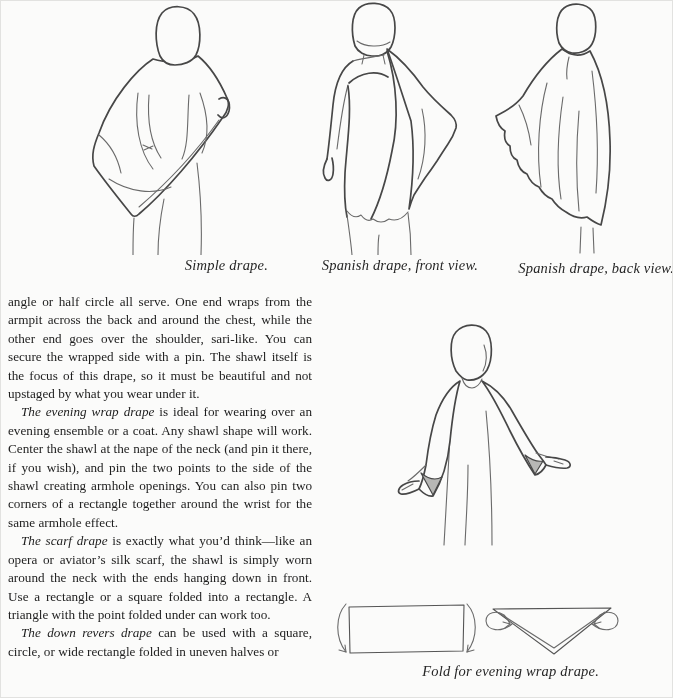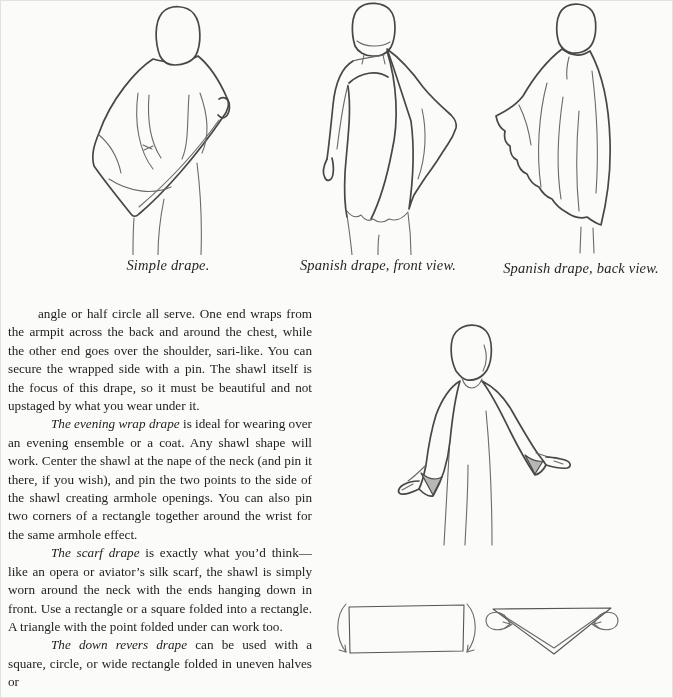--- a/index.html
+++ b/index.html
@@ -22,39 +22,39 @@
     stroke-linejoin: round;
   }
   .sketch path.thin { stroke-width: 1.1; stroke: #6a6a6a; }
   .sketch path.fillw { fill: #fbfbfa; }
   .sketch path.shade { fill: #b7b7b5; stroke: #474747; stroke-width: 1.2; }
   .caption {
     position: absolute;
     font-style: italic;
     font-size: 14.5px;
     color: #262626;
-    text-align: center;
+    text-align: right;
     letter-spacing: 0.2px;
     white-space: nowrap;
   }
   #article {
     position: absolute;
     left: 7px;
-    top: 304px;
+    top: 292px;
     width: 304px;
     color: #1d1d1d;
     font-size: 13.2px;
     line-height: 18.4px;
   }
   #article p {
     margin: 0;
     text-align: justify;
   }
   #article p.indent { text-indent: 13px; }
-  .ital { font-style: italic; margin-left: 30px; }
+  .ital { font-style: italic; }
 </style>
 </head>
 <body>
 
 <div id="page">
 
   <svg class="illo sketch" style="left:60px; top:2px;" width="205" height="252" viewBox="0 0 205 252">
 
     <path class="fillw" d="M 92,56
       C 75,67 50,96 38,130
@@ -219,20 +219,21 @@
     <path class="thin" d="M 167,13 L 285,12 L 228,58 Z" style="stroke:#555;"></path>
     <path class="thin" d="M 173,17 L 228,52 M 279,16 L 228,52"></path>
 
     <path class="thin" d="M 186,28 C 175,37 161,35 160,25 C 160,16 171,14 178,19 C 181,22 183,25 184,28"></path>
     <path class="thin" d="M 184,28 l -7,-2 M 184,28 l -5,4"></path>
 
     <path class="thin" d="M 266,28 C 277,37 291,35 292,25 C 292,16 281,14 274,19 C 271,22 269,25 268,28"></path>
     <path class="thin" d="M 268,28 l 7,-2 M 268,28 l 5,4"></path>
   </svg>
 
+  <div class="caption" style="left:348px; top:662px; width:250px;">Fold for evening wrap drape.</div>
 
   <div id="article">
     <p><span class="ital"></span><span>angle or half circle all serve. One end wraps from the armpit across the back and around the chest, while the other end goes over the shoulder, sari-like. You can secure the wrapped side with a pin. The shawl itself is the focus of this drape, so it must be beautiful and not upstaged by what you wear under it.</span></p>
     <p class="indent"><span class="ital">The evening wrap drape</span><span> is ideal for wearing over an evening ensemble or a coat. Any shawl shape will work. Center the shawl at the nape of the neck (and pin it there, if you wish), and pin the two points to the side of the shawl creating armhole openings. You can also pin two corners of a rectangle together around the wrist for the same armhole effect.</span></p>
     <p class="indent"><span class="ital">The scarf drape</span><span> is exactly what you’d think—like an opera or aviator’s silk scarf, the shawl is simply worn around the neck with the ends hanging down in front. Use a rectangle or a square folded into a rectangle. A triangle with the point folded under can work too.</span></p>
     <p class="indent"><span class="ital">The down revers drape</span><span> can be used with a square, circle, or wide rectangle folded in uneven halves or</span></p>
   </div>
 
 </div>
 

